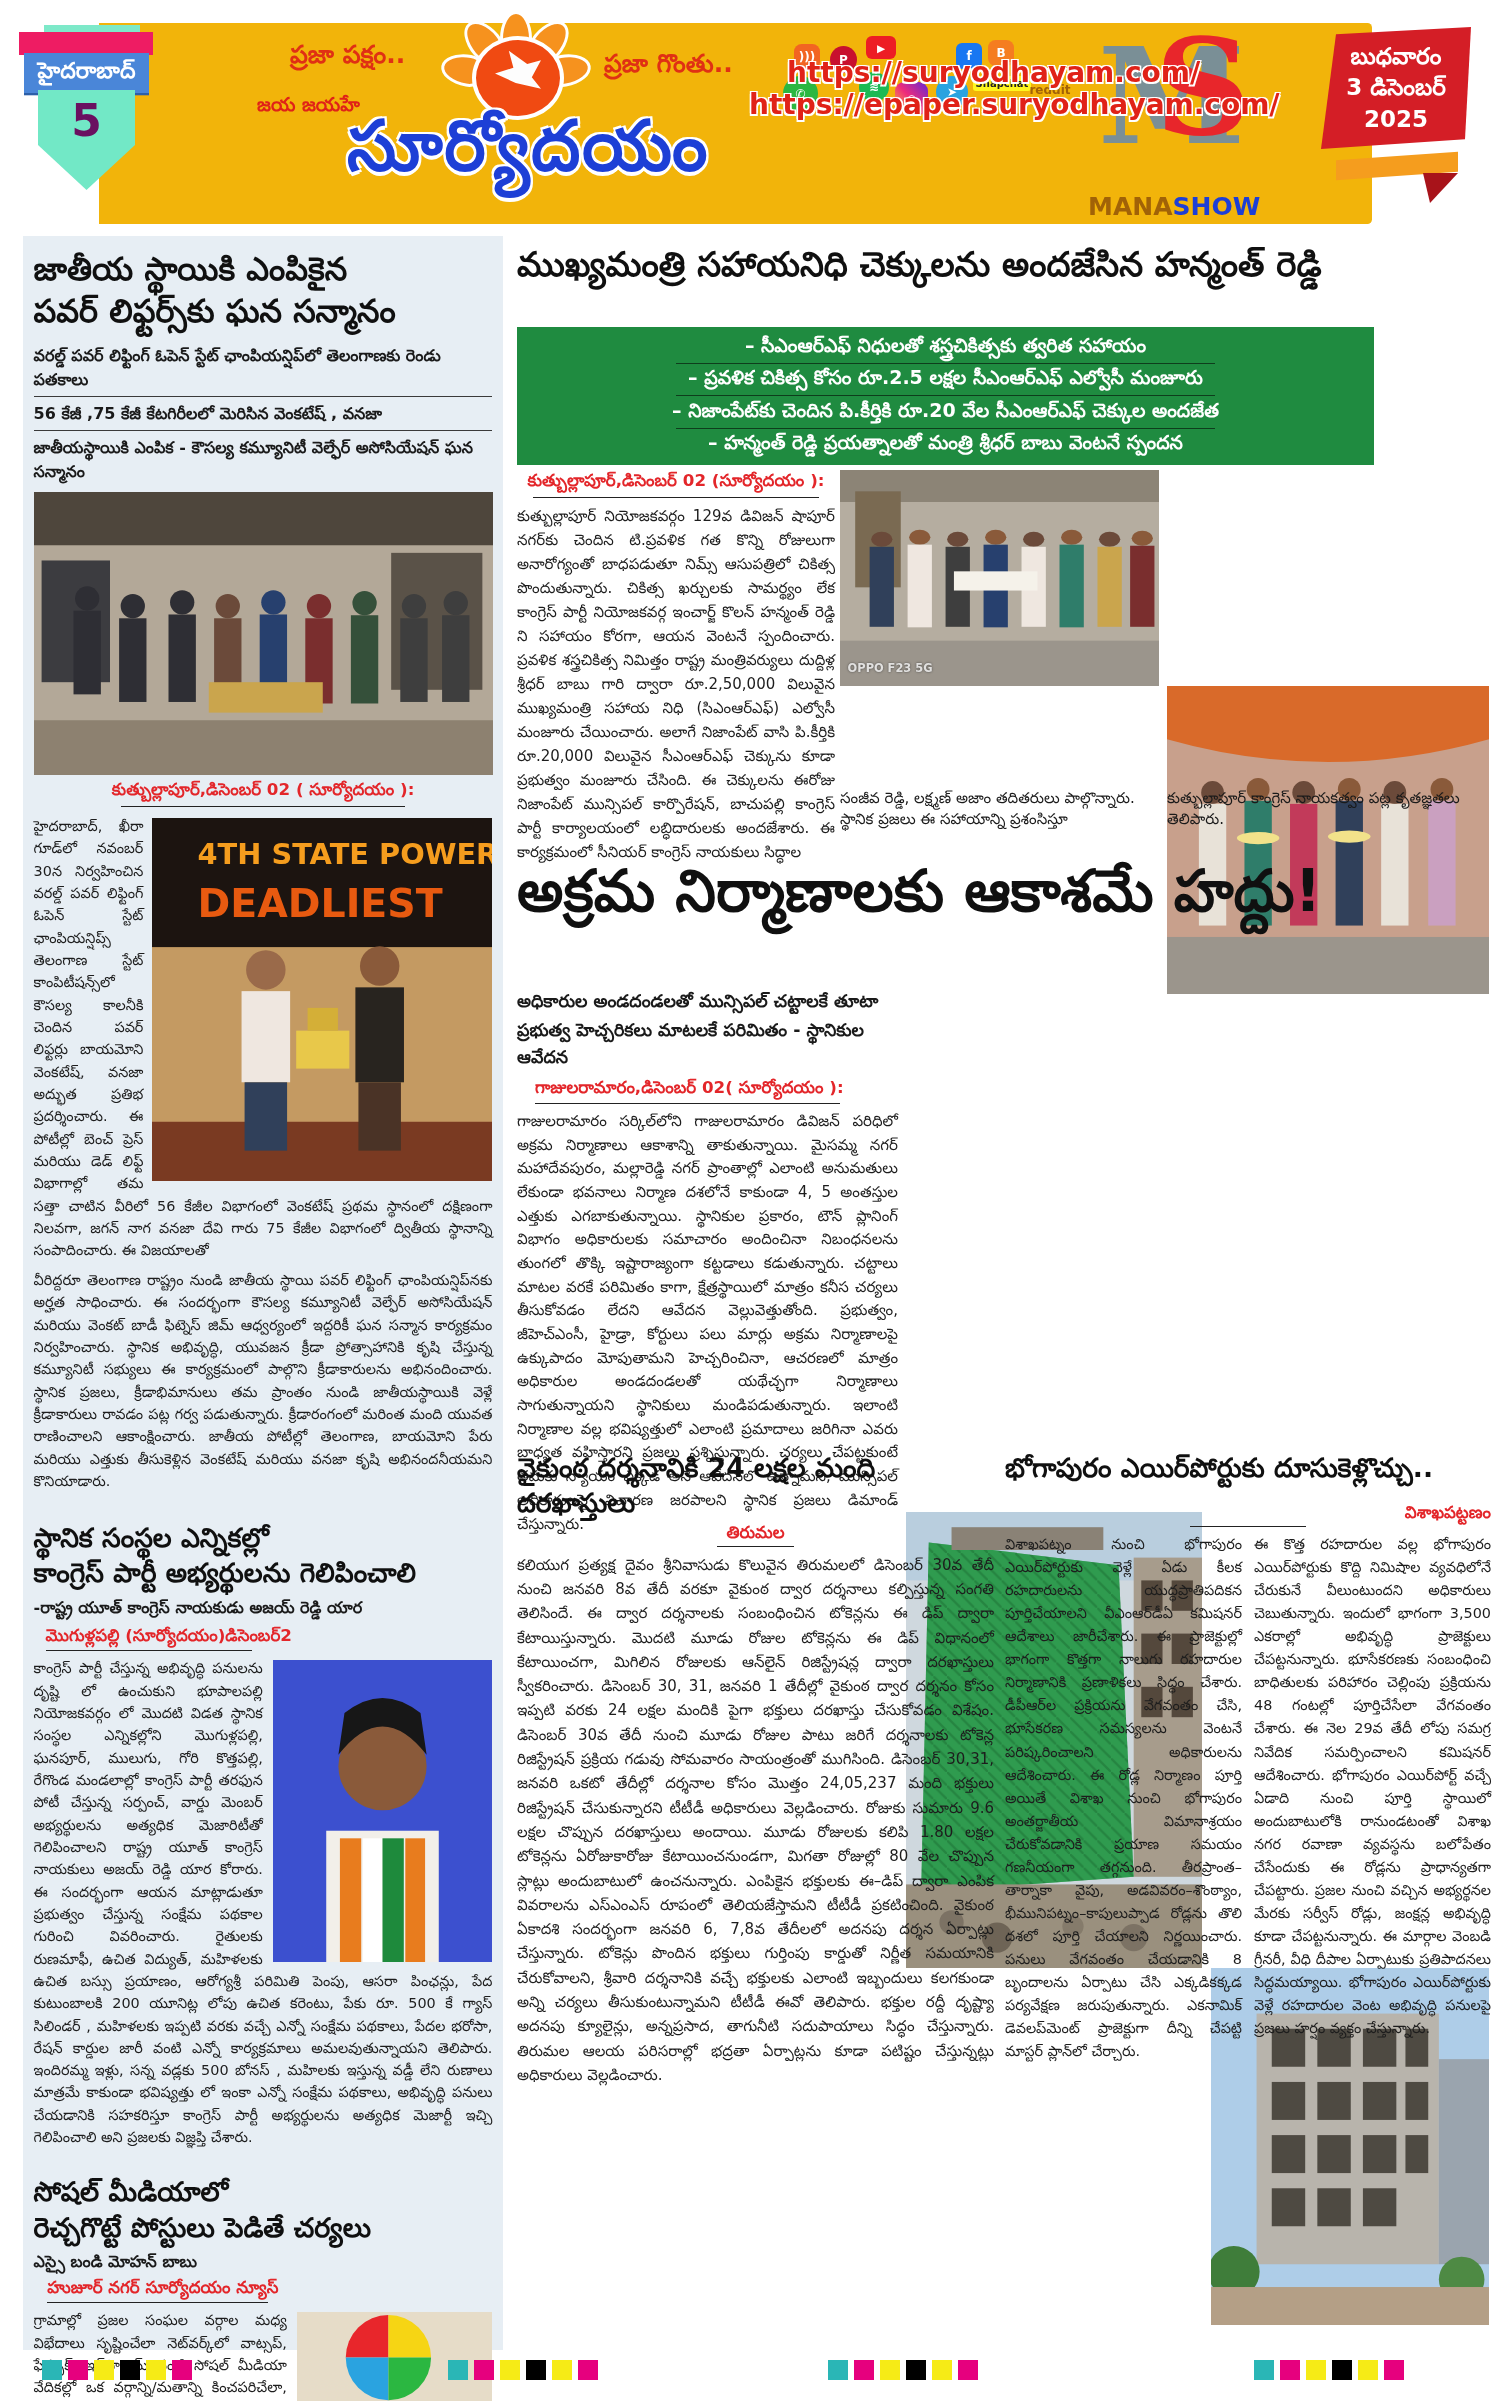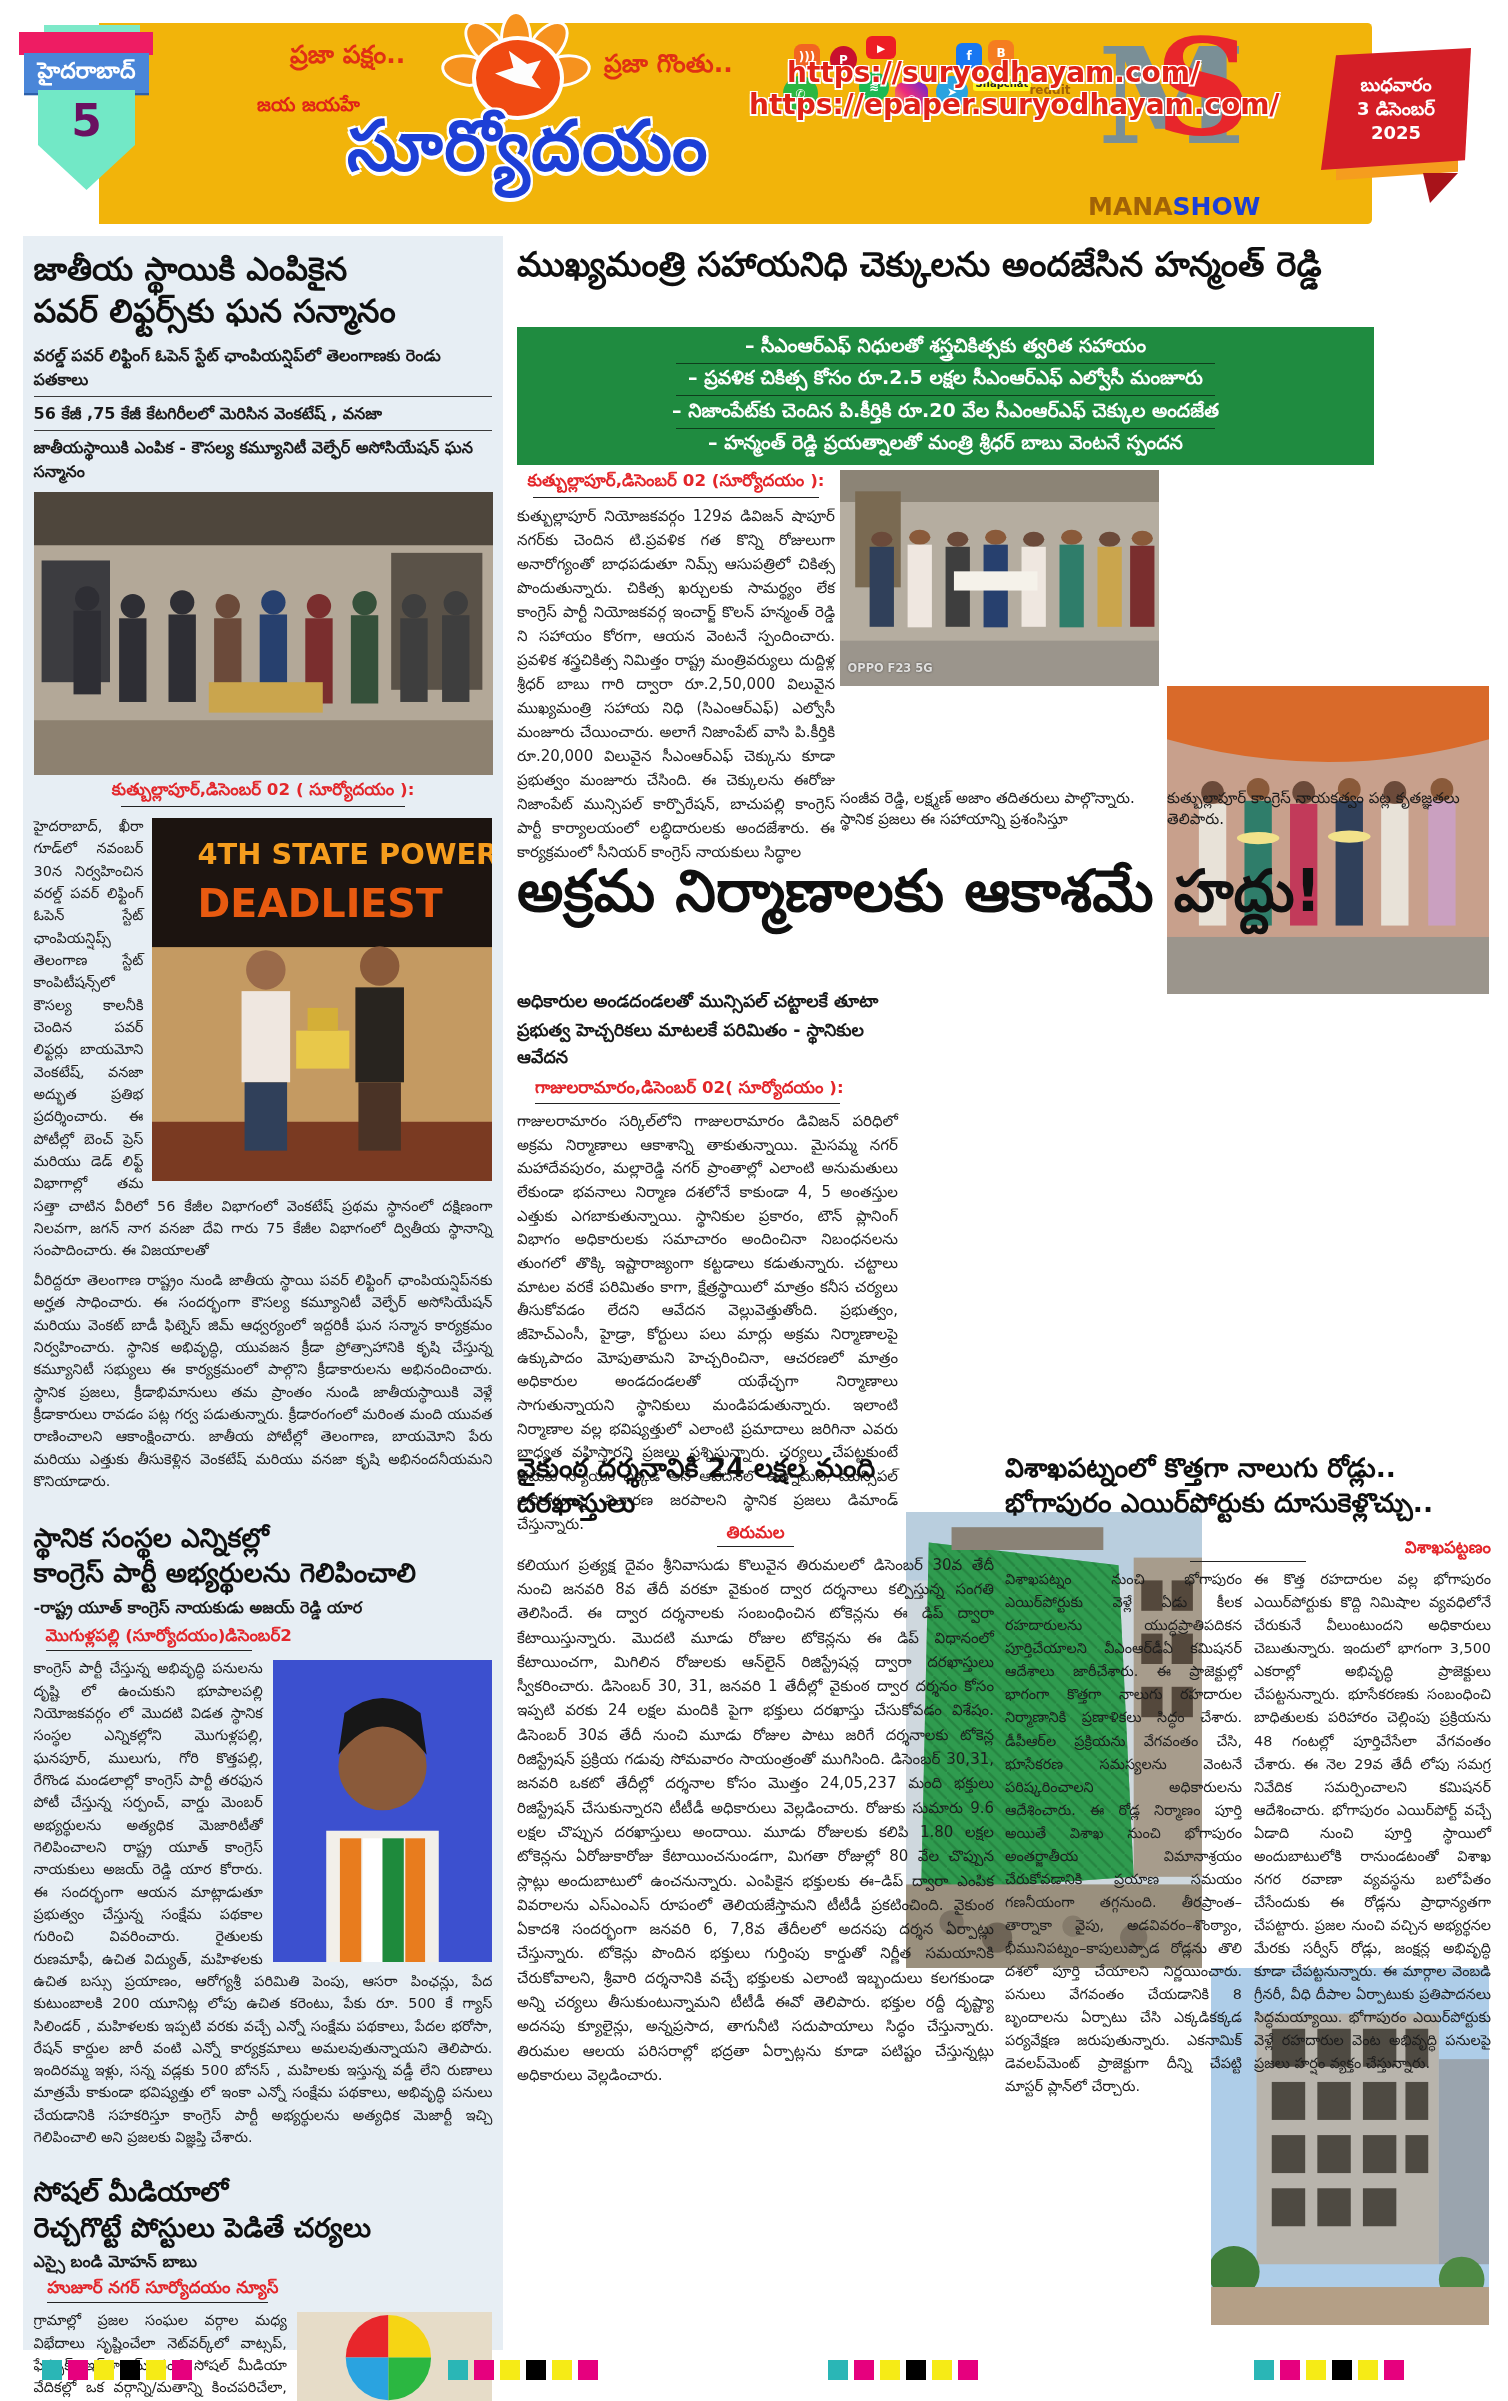--- a/index.html
+++ b/index.html
@@ -34,24 +34,24 @@
         text-shadow:-1.5px -1.5px 0 #fff,1.5px -1.5px 0 #fff,-1.5px 1.5px 0 #fff,1.5px 1.5px 0 #fff;z-index:5;}
   .icon-dot{position:absolute;border-radius:7.6px;display:flex;align-items:center;justify-content:center;
             color:#fff;font-weight:bold;z-index:1;}
   .mana-m{position:absolute;left:1098px;top:30px;font-size:133px;font-weight:bold;color:#7a8f96;
           font-family:"DejaVu Serif","Liberation Serif",serif;line-height:1;z-index:1;}
   .mana-s{position:absolute;left:1155px;top:21px;font-size:133px;font-weight:bold;color:#e8262b;
           font-family:"DejaVu Serif","Liberation Serif",serif;line-height:1;z-index:2;}
   .mana-text{position:absolute;left:1088px;top:192px;font-size:25px;font-weight:bold;z-index:3;}
   .mana-text .m{color:#a16207;}
   .mana-text .s{color:#1d3fd6;}
-  .date-flag{position:absolute;left:1321px;top:48px;width:150px;height:122px;background:#d41e26;
+  .date-flag{position:absolute;left:1321px;top:27px;width:150px;height:122px;background:#d41e26;
              clip-path:polygon(10% 6%,100% 0,96% 92%,0 100%);z-index:4;
              display:flex;flex-direction:column;align-items:center;justify-content:center;
-             color:#fff;font-weight:bold;font-size:18px;line-height:1.35;text-align:center;}
+             color:#fff;font-weight:bold;font-size:23px;line-height:1.35;text-align:center;}
   .date-fold{position:absolute;left:1336px;top:156px;width:122px;height:20px;background:#f59d1e;
              transform:skewY(-4deg);z-index:3;}
   .date-tail{position:absolute;left:1423px;top:173px;width:35px;height:30px;background:#a8131a;
              clip-path:polygon(0 0,100% 0,20% 100%);z-index:3;}
   
   .leftcol{position:absolute;left:23px;top:236px;width:480px;height:2114px;background:#e7eef4;
            padding:12px 10.6px;box-sizing:border-box;}
   .h-big{font-weight:bold;color:#101010;line-height:1.32;}
   .deck{font-weight:bold;color:#1a1a1a;font-size:16px;line-height:1.5;padding:5.3px 0 3.8px;}
   .deck.rule{border-bottom:1.5px solid #3a3a3a;}
@@ -405,21 +405,20 @@
   </div>
 
   <div class="abs" style="left:517px;top:1450px;width:477px;">
     <div class="h-big" style="font-size:26.6px;">వైకుంఠ దర్శనానికి 24 లక్షల మంది దరఖాస్తులు</div>
     <div class="dateline" style="text-align:center;margin:1.5px 0 0;">తిరుమల</div>
     <div class="dl-rule" style="margin:0 auto 6px;width:16%;"></div>
     <p class="body" style="font-size:15px;line-height:1.62;">కలియుగ ప్రత్యక్ష దైవం శ్రీనివాసుడు కొలువైన తిరుమలలో డిసెంబర్ 30వ తేదీ నుంచి జనవరి 8వ తేదీ వరకూ వైకుంఠ ద్వార దర్శనాలు కల్పిస్తున్న సంగతి తెలిసిందే. ఈ ద్వార దర్శనాలకు సంబంధించిన టోకెన్లను ఈ డిప్ ద్వారా కేటాయిస్తున్నారు. మొదటి మూడు రోజుల టోకెన్లను ఈ డిప్ విధానంలో కేటాయించగా, మిగిలిన రోజులకు ఆన్‌లైన్ రిజిస్ట్రేషన్ల ద్వారా దరఖాస్తులు స్వీకరించారు. డిసెంబర్ 30, 31, జనవరి 1 తేదీల్లో వైకుంఠ ద్వార దర్శనం కోసం ఇప్పటి వరకు 24 లక్షల మందికి పైగా భక్తులు దరఖాస్తు చేసుకోవడం విశేషం. డిసెంబర్ 30వ తేదీ నుంచి మూడు రోజుల పాటు జరిగే దర్శనాలకు టోకెన్ల రిజిస్ట్రేషన్ ప్రక్రియ గడువు సోమవారం సాయంత్రంతో ముగిసింది. డిసెంబర్ 30,31, జనవరి ఒకటో తేదీల్లో దర్శనాల కోసం మొత్తం 24,05,237 మంది భక్తులు రిజిస్ట్రేషన్ చేసుకున్నారని టీటీడీ అధికారులు వెల్లడించారు. రోజుకు సుమారు 9.6 లక్షల చొప్పున దరఖాస్తులు అందాయి. మూడు రోజులకు కలిపి 1.80 లక్షల టోకెన్లను ఏరోజుకారోజు కేటాయించనుండగా, మిగతా రోజుల్లో 80 వేల చొప్పున స్లాట్లు అందుబాటులో ఉంచనున్నారు. ఎంపికైన భక్తులకు ఈ–డిప్ ద్వారా ఎంపిక వివరాలను ఎస్ఎంఎస్ రూపంలో తెలియజేస్తామని టీటీడీ ప్రకటించింది. వైకుంఠ ఏకాదశి సందర్భంగా జనవరి 6, 7,8వ తేదీలలో అదనపు దర్శన ఏర్పాట్లు చేస్తున్నారు. టోకెన్లు పొందిన భక్తులు గుర్తింపు కార్డుతో నిర్ణీత సమయానికి చేరుకోవాలని, శ్రీవారి దర్శనానికి వచ్చే భక్తులకు ఎలాంటి ఇబ్బందులు కలగకుండా అన్ని చర్యలు తీసుకుంటున్నామని టీటీడీ ఈవో తెలిపారు. భక్తుల రద్దీ దృష్ట్యా అదనపు క్యూలైన్లు, అన్నప్రసాద, తాగునీటి సదుపాయాలు సిద్ధం చేస్తున్నారు. తిరుమల ఆలయ పరిసరాల్లో భద్రతా ఏర్పాట్లను కూడా పటిష్టం చేస్తున్నట్లు అధికారులు వెల్లడించారు.</p>
   </div>
 
   <div class="abs" style="left:1005px;top:1450px;width:486px;">
-    <div class="h-big" style="font-size:26.6px;">విశాఖపట్నంలో కొత్తగా నాలుగు రోడ్లు..</div>
     <div class="h-big" style="font-size:26.6px;">భోగాపురం ఎయిర్‌పోర్టుకు దూసుకెళ్లొచ్చు..</div>
     <div class="dateline" style="text-align:right;margin:17px 0 0;">విశాఖపట్టణం</div>
     <div class="dl-rule" style="margin:0 auto 6px;width:24%;"></div>
     <div style="display:flex;gap:12px;">
       <p class="body" style="width:50%;font-size:14.4px;line-height:1.6;">విశాఖపట్నం నుంచి భోగాపురం ఎయిర్‌పోర్టుకు వెళ్లే ఏడు కీలక రహదారులను యుద్ధప్రాతిపదికన పూర్తిచేయాలని వీఎంఆర్‌డీఏ కమిషనర్ ఆదేశాలు జారీచేశారు. ఈ ప్రాజెక్టుల్లో భాగంగా కొత్తగా నాలుగు రహదారుల నిర్మాణానికి ప్రణాళికలు సిద్ధం చేశారు. డీపీఆర్‌ల ప్రక్రియను వేగవంతం చేసి, భూసేకరణ సమస్యలను వెంటనే పరిష్కరించాలని అధికారులను ఆదేశించారు. ఈ రోడ్ల నిర్మాణం పూర్తి అయితే విశాఖ నుంచి భోగాపురం అంతర్జాతీయ విమానాశ్రయం చేరుకోవడానికి ప్రయాణ సమయం గణనీయంగా తగ్గనుంది. తీరప్రాంత–తార్నాకా వైపు, అడవివరం–శొంఠ్యాం, భీమునిపట్నం–కాపులుప్పాడ రోడ్లను తొలి దశలో పూర్తి చేయాలని నిర్ణయించారు. పనులు వేగవంతం చేయడానికి 8 బృందాలను ఏర్పాటు చేసి ఎక్కడికక్కడ పర్యవేక్షణ జరుపుతున్నారు. ఎకనామిక్ డెవలప్‌మెంట్ ప్రాజెక్టుగా దీన్ని చేపట్టి మాస్టర్ ప్లాన్‌లో చేర్చారు.</p>
       <p class="body" style="width:50%;font-size:14.4px;line-height:1.6;">ఈ కొత్త రహదారుల వల్ల భోగాపురం ఎయిర్‌పోర్టుకు కొద్ది నిమిషాల వ్యవధిలోనే చేరుకునే వీలుంటుందని అధికారులు చెబుతున్నారు. ఇందులో భాగంగా 3,500 ఎకరాల్లో అభివృద్ధి ప్రాజెక్టులు చేపట్టనున్నారు. భూసేకరణకు సంబంధించి బాధితులకు పరిహారం చెల్లింపు ప్రక్రియను 48 గంటల్లో పూర్తిచేసేలా వేగవంతం చేశారు. ఈ నెల 29వ తేదీ లోపు సమగ్ర నివేదిక సమర్పించాలని కమిషనర్ ఆదేశించారు. భోగాపురం ఎయిర్‌పోర్ట్ వచ్చే ఏడాది నుంచి పూర్తి స్థాయిలో అందుబాటులోకి రానుండటంతో విశాఖ నగర రవాణా వ్యవస్థను బలోపేతం చేసేందుకు ఈ రోడ్లను ప్రాధాన్యతగా చేపట్టారు. ప్రజల నుంచి వచ్చిన అభ్యర్థనల మేరకు సర్వీస్ రోడ్లు, జంక్షన్ల అభివృద్ధి కూడా చేపట్టనున్నారు. ఈ మార్గాల వెంబడి గ్రీనరీ, వీధి దీపాల ఏర్పాటుకు ప్రతిపాదనలు సిద్ధమయ్యాయి. భోగాపురం ఎయిర్‌పోర్టుకు వెళ్లే రహదారుల వెంట అభివృద్ధి పనులపై ప్రజలు హర్షం వ్యక్తం చేస్తున్నారు.</p>
     </div>
   </div>
 
   <div class="regrow" style="left:42px;">

